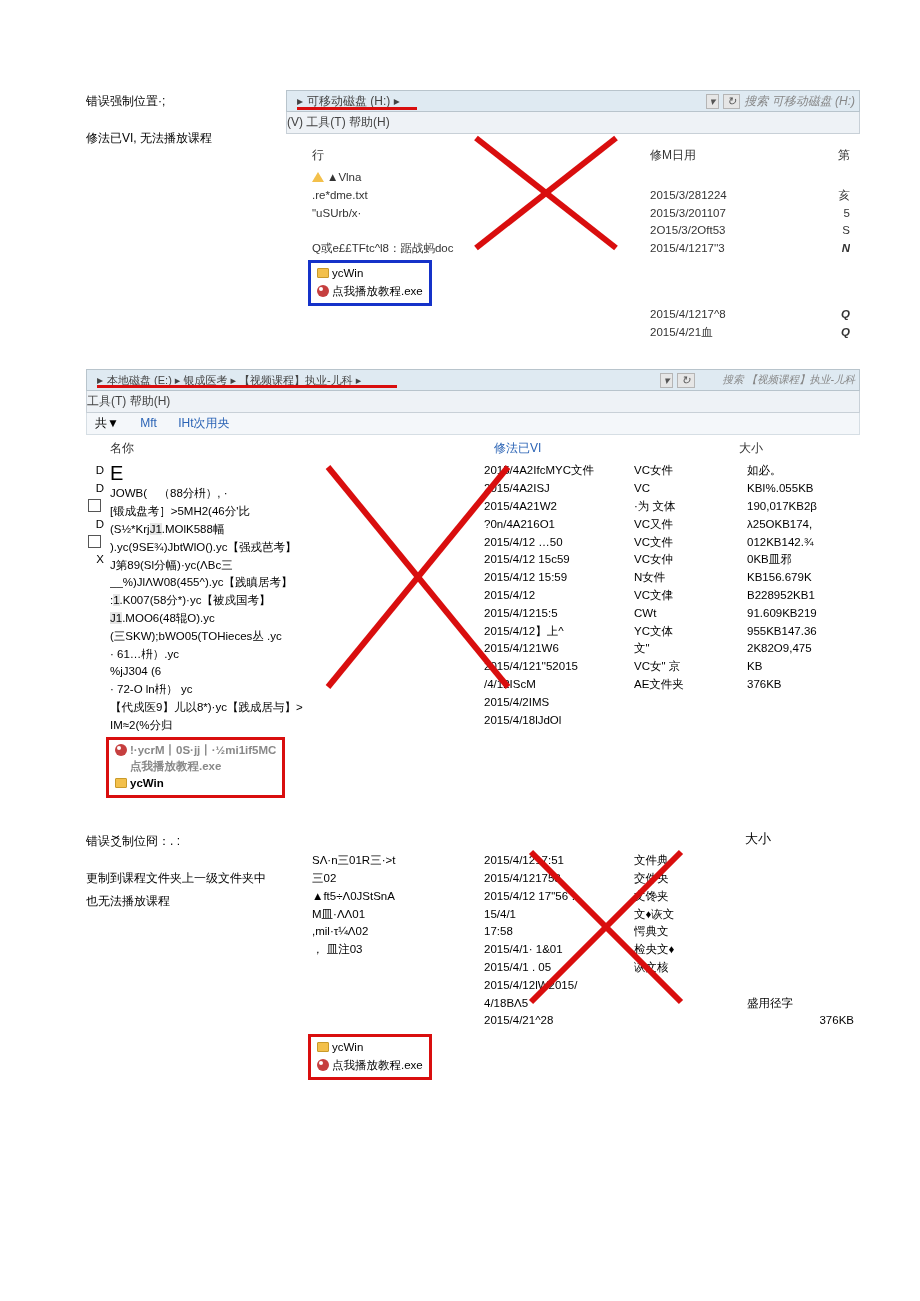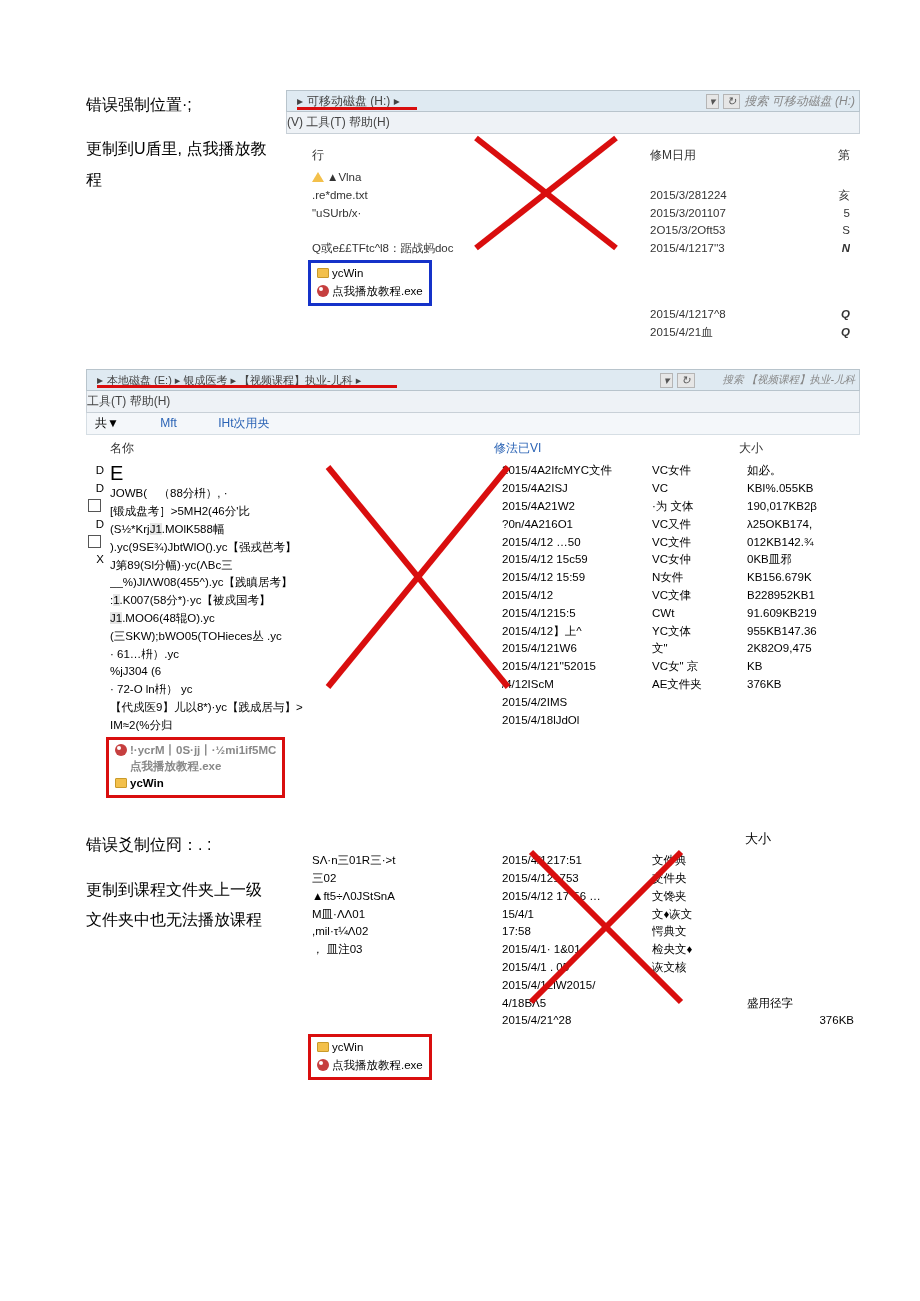--- a/index.html
+++ b/index.html
@@ -9,51 +9,51 @@
     font-family: "Microsoft YaHei", "SimSun", Arial, sans-serif;
     background: #fff;
     color: #000;
     width: 920px;
     font-size: 13px;
   }
   .page {
     padding: 90px 60px 40px 86px;
   }
   .sec { display: flex; margin-bottom: 28px; }
-  .left-col { width: 200px; flex-shrink: 0; padding-right: 14px; line-height: 1.9; font-size: 16px; }
+  .left-col { width: 200px; flex-shrink: 0; padding-right: 14px; line-height: 1.9; font-size: 12px; }
   .left-col p { margin: 0 0 14px 0; }
   .right-col { flex: 1; }
   
   .addrbar {
     display: flex;
     align-items: center;
     background: #dfeaf2;
     border: 1px solid #b8c4cc;
     height: 22px;
     padding: 0 4px;
     font-size: 12px;
     color: #444;
   }
   .addr-main { flex: 1; display: flex; align-items: center; gap: 4px; padding-left: 6px; position: relative; }
   .addr-underline { position: absolute; left: 6px; bottom: 0; height: 3px; background: #d90e0e; }
   .addr-right { display: flex; align-items: center; gap: 4px; color: #888; font-style: italic; }
   .btn-sm { background: #e6e6e6; border: 1px solid #b5b5b5; padding: 0 3px; font-size: 11px; color: #555; }
   .menubar { background: #eef2f6; border: 1px solid #c8d0d7; border-top: none; padding: 2px 0; font-size: 12px; color: #444; }
   .toolbar { background: #f4f7fa; border: 1px solid #d6dee4; border-top: none; padding: 2px 8px; font-size: 12px; }
   .toolbar .grp { display: inline-block; margin-right: 18px; }
-  .lnk { color: #2a63b5; margin-left: 20px; }
+  .lnk { color: #2a63b5; }
   .hdr-row { display: flex; font-size: 12px; padding: 3px 4px 5px 4px; color: #333; }
   .hdr-row .c1 { flex: 1; }
   .hdr-row .c2 { width: 140px; text-align: left; }
   .hdr-row .c3 { width: 60px; text-align: right; }
   .col { padding: 0 4px; }
   .colA { flex: 1.2; }
   .colB { width: 150px; }
   .colC { width: 95px; }
-  .colD { width: 115px; }
+  .colD { width: 115px; margin-left: 18px; }
   .line { white-space: nowrap; overflow: hidden; text-overflow: clip; line-height: 1.55; font-size: 11.5px; }
   .ico-fld { display:inline-block; width:12px; height:10px; background:#f3c04b; border:1px solid #c99a2a; border-radius:1px; vertical-align:-1px; margin-right:3px; }
   .ico-fld.tri { clip-path: polygon(50% 0, 100% 100%, 0 100%); background:#f3c04b; border:none; border-radius:0; }
   .ico-exe { display:inline-block; width:12px; height:12px; background:#c63f3f; border-radius:50%; vertical-align:-2px; margin-right:3px; position:relative; }
   .ico-exe::after { content:""; position:absolute; left:2px; top:2px; width:4px; height:4px; background:#fff; border-radius:50%; }
   .hl-y { background: #e5e5e5; }
   .redbox { border: 3px solid #d90e0e; padding: 2px 6px; display: inline-block; }
   .bluebox { border: 3px solid #1532c9; padding: 2px 6px; display: inline-block; }
   .cross {
     position: absolute;
@@ -67,21 +67,21 @@
   .Dbox { display:inline-block; width:13px; height:13px; border:1px solid #555; margin-right:4px; vertical-align:-2px; }
 </style>
 </head>
 <body>
 
 <div class="page">
 
   <div class="sec">
     <div class="left-col">
       <p>错误强制位置·;</p>
-      <p>更制到U盾里, 点我播放教程</p>
+      <p>修法已VI, 无法播放课程</p>
     </div>
     <div class="right-col">
       <div class="addrbar">
         <div class="addr-main">
           <span>▸</span>
           <span>可移动磁盘 (H:)  ▸</span>
           <span class="addr-underline" style="width:120px"></span>
         </div>
         <div class="addr-right">
           <span class="btn-sm">▾</span>

